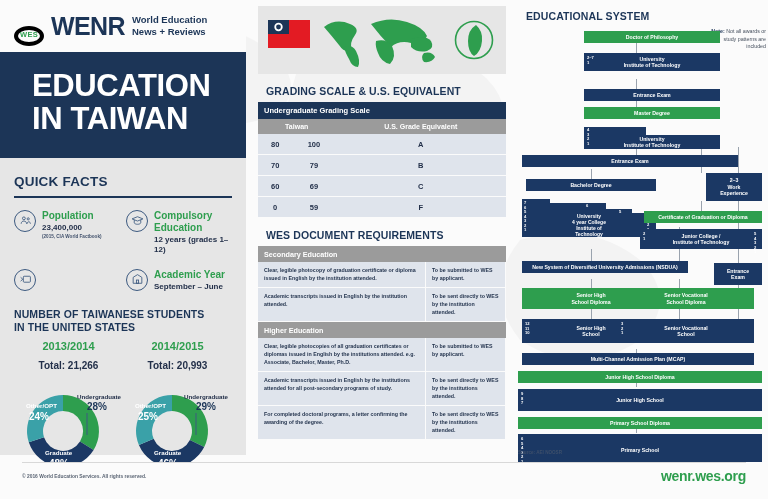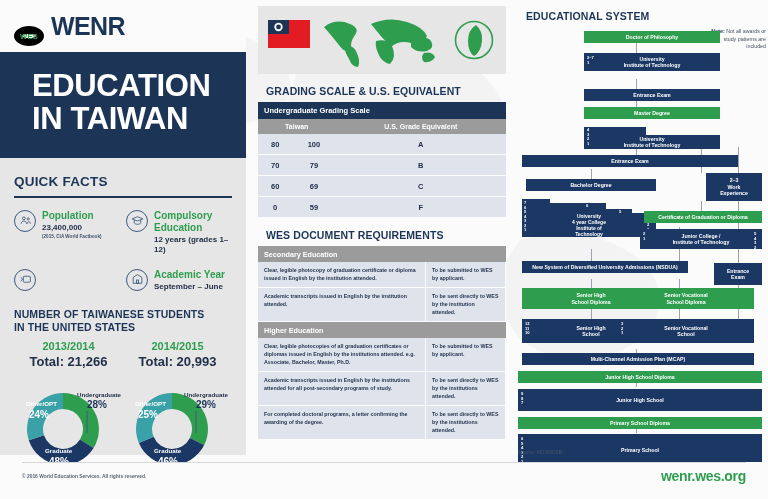--- a/index.html
+++ b/index.html
@@ -13,22 +13,22 @@
   }
   .page { position:relative; width:768px; height:499px; background:#fbfbfb; }
 
   
   .watermark { position:absolute; inset:0; opacity:.5; pointer-events:none; }
 
   
   .col-left { position:absolute; left:0; top:0; width:246px; height:455px; background:#e6e6e6; }
   .brandbar { height:52px; background:#fbfbfb; display:flex; align-items:center; padding-left:14px; gap:7px; }
   .wes-oval {
-    width:30px;height:20px;border:8px solid #000000;border-radius:50%;
-    display:flex;align-items:center;justify-content:center;
+    width:30px;height:20px;border:4px solid #000000;border-radius:50%;
+    display:flex;justify-content:center;
     font-size:7.5px;font-weight:bold;color:#2e9e4e;letter-spacing:.3px;margin-top:20px;
   }
   .wenr { font-size:25px; font-weight:bold; color:#1c3557; letter-spacing:-0.6px; }
   .wenr-sub { font-size:9.5px; font-weight:bold; color:#1c3557; line-height:1.22; }
 
   .titleblock { background:#1c3557; padding:18px 16px 22px 16px; }
   .titleblock h1 { color:#fff; font-size:31px; font-weight:bold; line-height:1.06; letter-spacing:-0.4px;margin-left:16px; }
 
   .qf { padding:16px 14px 6px 14px; }
   .qf h2 { font-size:13.5px; font-weight:bold; letter-spacing:.2px; }
@@ -41,21 +41,21 @@
   }
   .qf-label { font-size:10px; font-weight:bold; color:#2e9e4e; line-height:1.2; }
   .qf-value { font-size:8px; font-weight:bold; color:#23304a; line-height:1.3; margin-top:1px; }
   .qf-note { font-size:4.6px; font-weight:bold; color:#40506b; margin-top:1px; }
 
   .students { padding:10px 14px 0 14px; }
   .students h2 { font-size:10.5px; font-weight:bold; line-height:1.25; letter-spacing:.1px; }
   .donuts { display:flex; margin-top:6px; }
   .donut-wrap { width:50%; text-align:center; position:relative; }
   .d-year { font-size:11px; font-weight:bold; color:#2e9e4e; }
-  .d-total { font-size:13px; font-weight:bold; color:#23304a; margin-top:2px; }
+  .d-total { font-size:10px; font-weight:bold; color:#23304a; margin-top:8px; }
   .d-svg { margin-top:2px; }
   .src { font-size:4.6px; font-weight:bold; color:#3d4f6b; padding:4px 0 0 14px; }
 
   
   .col-mid { position:absolute; left:258px; top:0; width:248px; }
   .flagmap { background:#e6e6e6; height:68px; margin-top:6px; position:relative; }
   .flag { position:absolute; left:10px; top:14px; width:42px; height:28px; background:#e31b23; }
   .flag-canton { position:absolute; left:0; top:0; width:21px; height:14px; background:#1c3557; }
   .sect-h { font-size:10.5px; font-weight:bold; margin:11px 0 5px 0; letter-spacing:.1px;padding-left:8px; }
 
@@ -101,20 +101,24 @@
     </g>
   </svg>
 
   <div class="col-left">
 
     <div class="brandbar">
       <div class="wes-oval">
           <span>WES</span>
         </div>
       <div class="wenr">WENR</div>
+      <div class="wenr-sub">
+        <div>World Education</div>
+        <div>News + Reviews</div>
+      </div>
     </div>
 
     <div class="titleblock">
       <h1>
         <span>EDUCATION</span><br>
         <span>IN TAIWAN</span>
       </h1>
     </div>
 
     <div class="qf">

